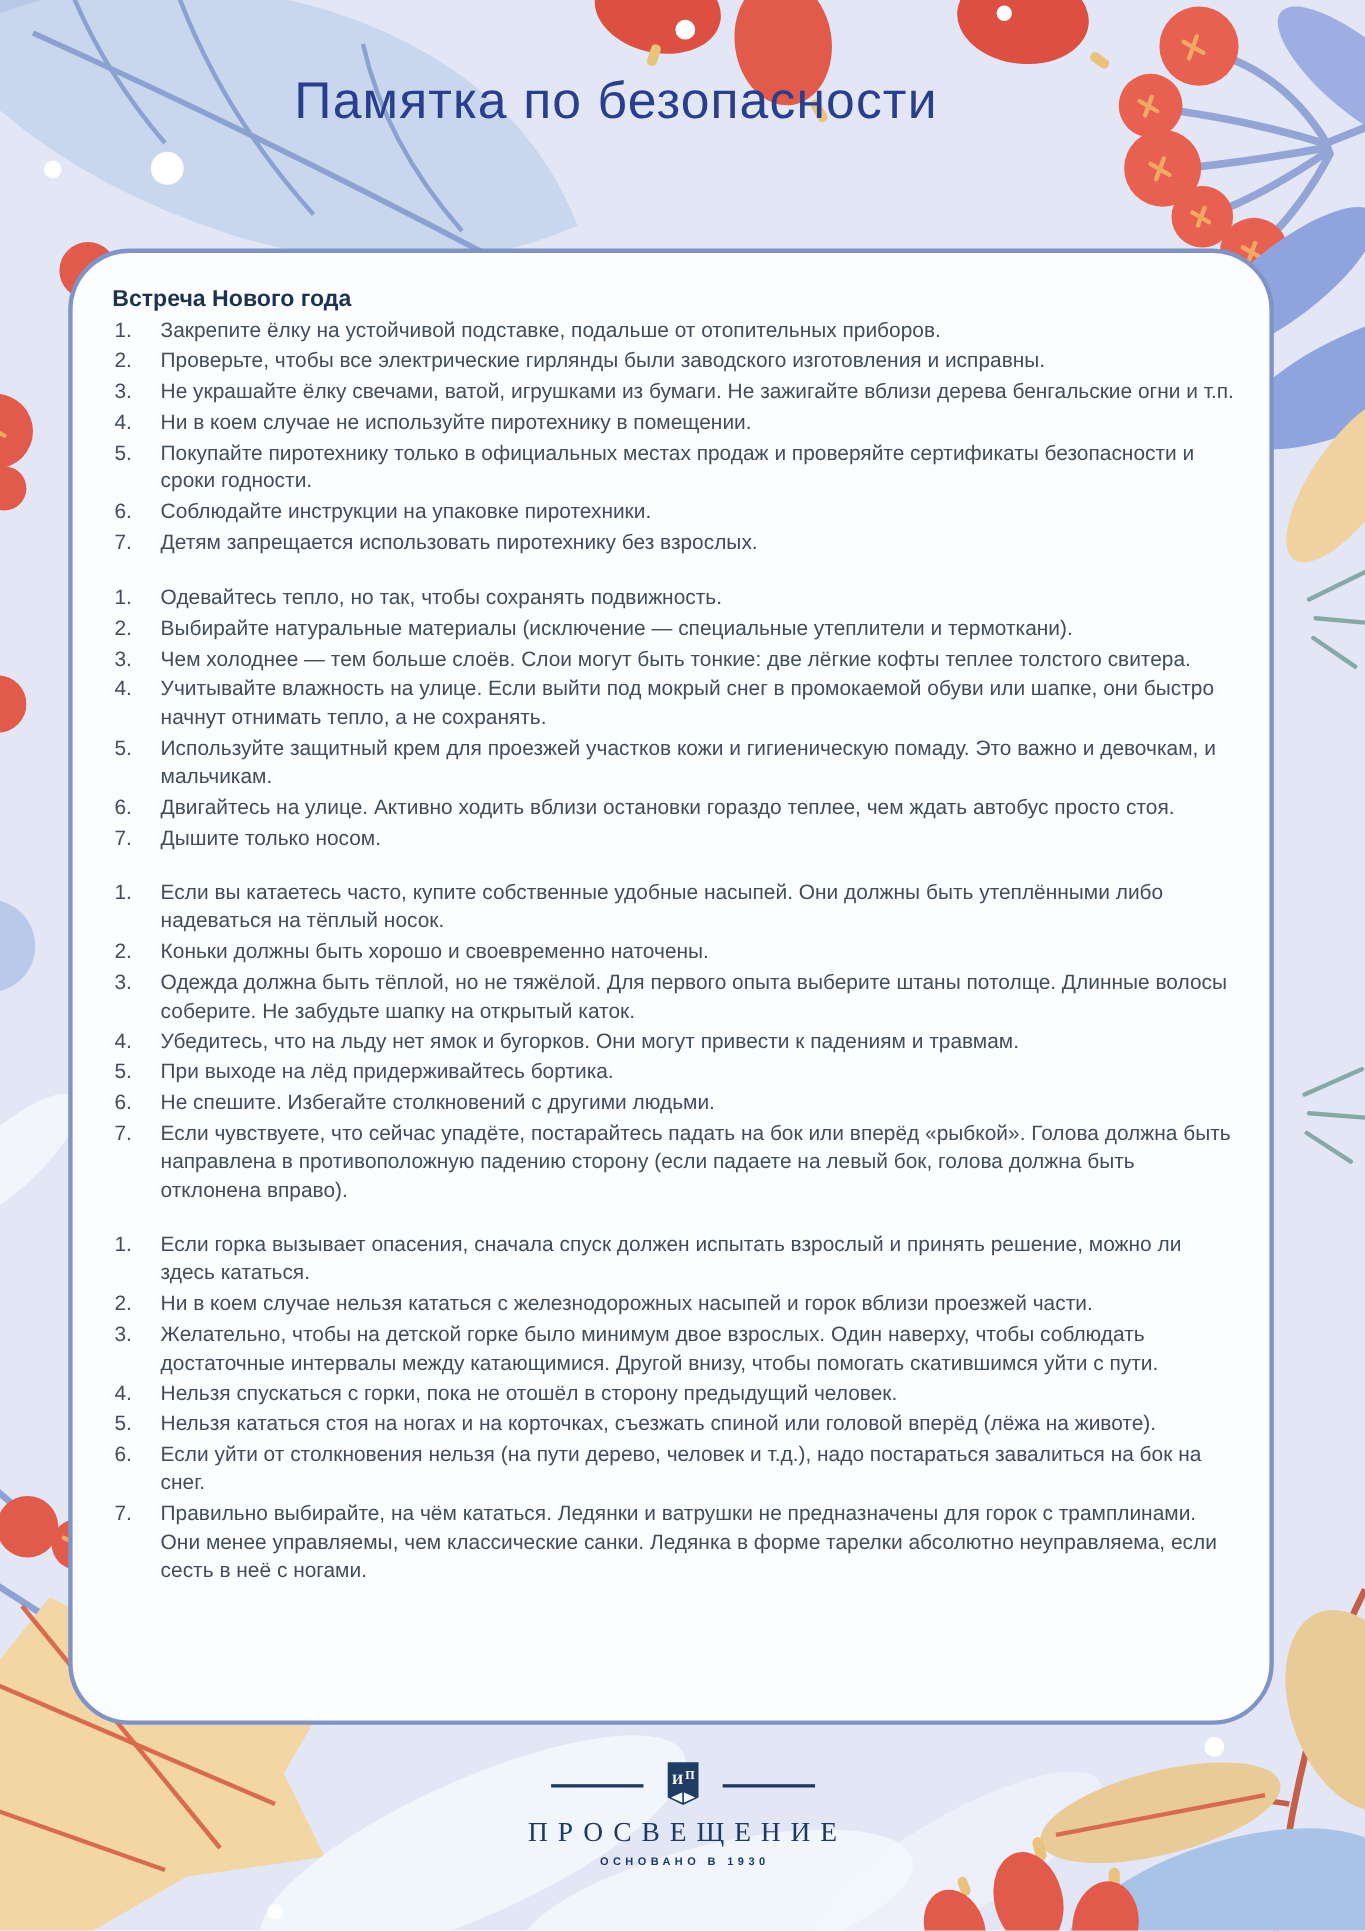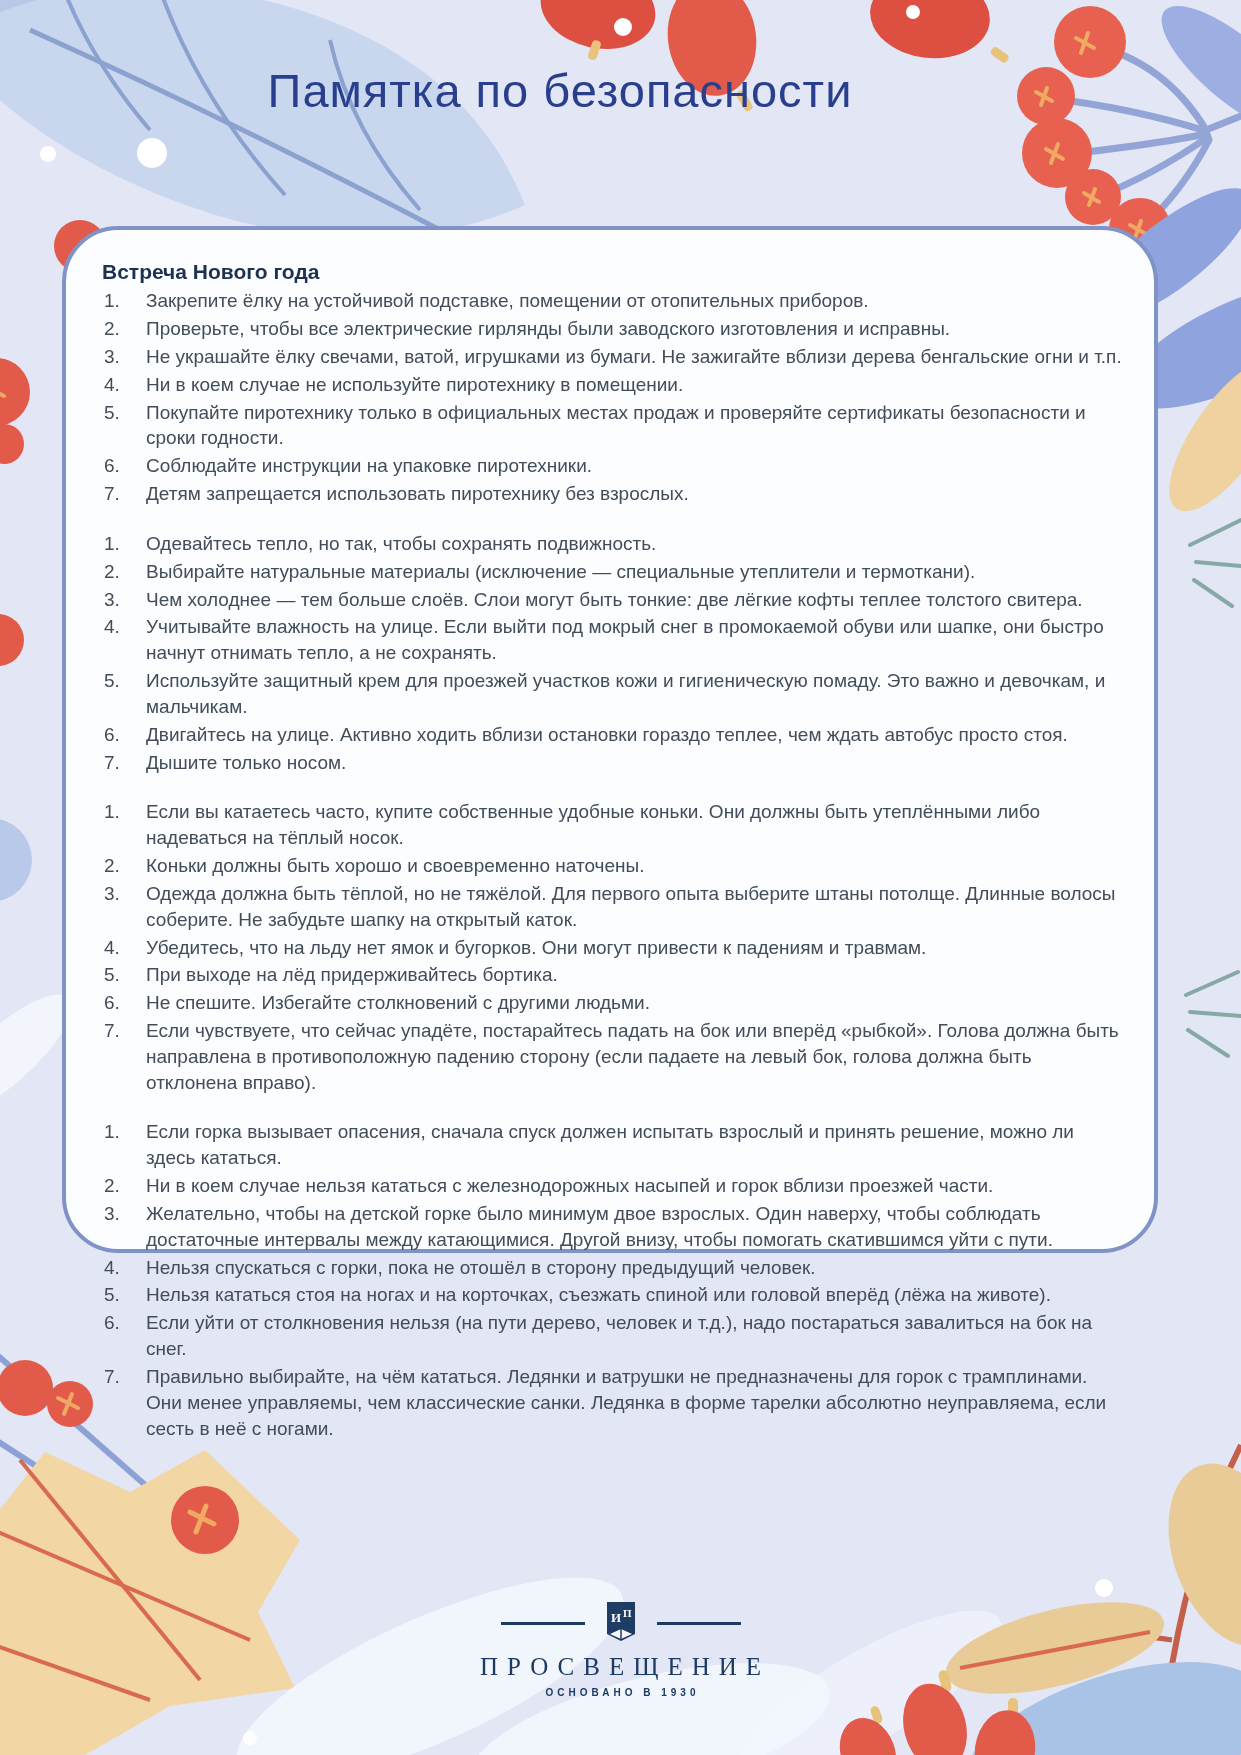--- a/index.html
+++ b/index.html
@@ -11,21 +11,21 @@
     overflow:hidden;
   }
   .decor { position:absolute; left:0; top:0; width:1241px; height:1755px; z-index:0; }
   .title {
     position:absolute; top:58px; left:70px; width:980px; z-index:2;
     text-align:center; font-weight:normal; font-size:47px; line-height:1.42;
     color:#293e8c; letter-spacing:1px;
   }
   .title .accent { color:#e8806f; }
   .card {
-    position:absolute; left:62px; top:226px; width:1096px; height:1027px;
+    position:absolute; left:62px; top:226px; width:1096px; height:1342px;
     background:#fcfdff; border:4px solid #8093c7; border-radius:56px;
     z-index:1; padding:28px 28px 0 36px;
   }
   .section { margin-bottom:24px; }
   .section h2 {
     font-size:21px; font-weight:bold; color:#1d3150;
     margin-bottom:3px; line-height:1.3;
   }
   .section ol { list-style:none; counter-reset:item; }
   .section li {
@@ -164,21 +164,21 @@
 
   <header class="title">
     <div>Памятка по безопасности</div>
   </header>
 
   <main class="card">
     <div>
   <section class="section">
     <h2>Встреча Нового года</h2>
     <ol>
-            <li>Закрепите ёлку на устойчивой подставке, помещении от отопительных приборов.</li>
+            <li>Закрепите ёлку на устойчивой подставке, подальше от отопительных приборов.</li>
             <li>Проверьте, чтобы все электрические гирлянды были заводского изготовления и исправны.</li>
             <li>Не украшайте ёлку свечами, ватой, игрушками из бумаги. Не зажигайте вблизи дерева бенгальские огни и т.п.</li>
             <li>Ни в коем случае не используйте пиротехнику в помещении.</li>
             <li>Покупайте пиротехнику только в официальных местах продаж и проверяйте сертификаты безопасности и сроки годности.</li>
             <li>Соблюдайте инструкции на упаковке пиротехники.</li>
             <li>Детям запрещается использовать пиротехнику без взрослых.</li>
           </ol>
   </section>
 
   <section class="section">
@@ -188,21 +188,21 @@
             <li>Чем холоднее — тем больше слоёв. Слои могут быть тонкие: две лёгкие кофты теплее толстого свитера.</li>
             <li>Учитывайте влажность на улице. Если выйти под мокрый снег в промокаемой обуви или шапке, они быстро начнут отнимать тепло, а не сохранять.</li>
             <li>Используйте защитный крем для проезжей участков кожи и гигиеническую помаду. Это важно и девочкам, и мальчикам.</li>
             <li>Двигайтесь на улице. Активно ходить вблизи остановки гораздо теплее, чем ждать автобус просто стоя.</li>
             <li>Дышите только носом.</li>
           </ol>
   </section>
 
   <section class="section">
     <ol>
-            <li>Если вы катаетесь часто, купите собственные удобные коньки. Они должны быть утеплёнными либо надеваться на тёплый носок.</li>
+            <li>Если вы катаетесь часто, купите собственные удобные насыпей. Они должны быть утеплёнными либо надеваться на тёплый носок.</li>
             <li>Коньки должны быть хорошо и своевременно наточены.</li>
             <li>Одежда должна быть тёплой, но не тяжёлой. Для первого опыта выберите штаны потолще. Длинные волосы соберите. Не забудьте шапку на открытый каток.</li>
             <li>Убедитесь, что на льду нет ямок и бугорков. Они могут привести к падениям и травмам.</li>
             <li>При выходе на лёд придерживайтесь бортика.</li>
             <li>Не спешите. Избегайте столкновений с другими людьми.</li>
             <li>Если чувствуете, что сейчас упадёте, постарайтесь падать на бок или вперёд «рыбкой». Голова должна быть направлена в противоположную падению сторону (если падаете на левый бок, голова должна быть отклонена вправо).</li>
           </ol>
   </section>
 
   <section class="section">

